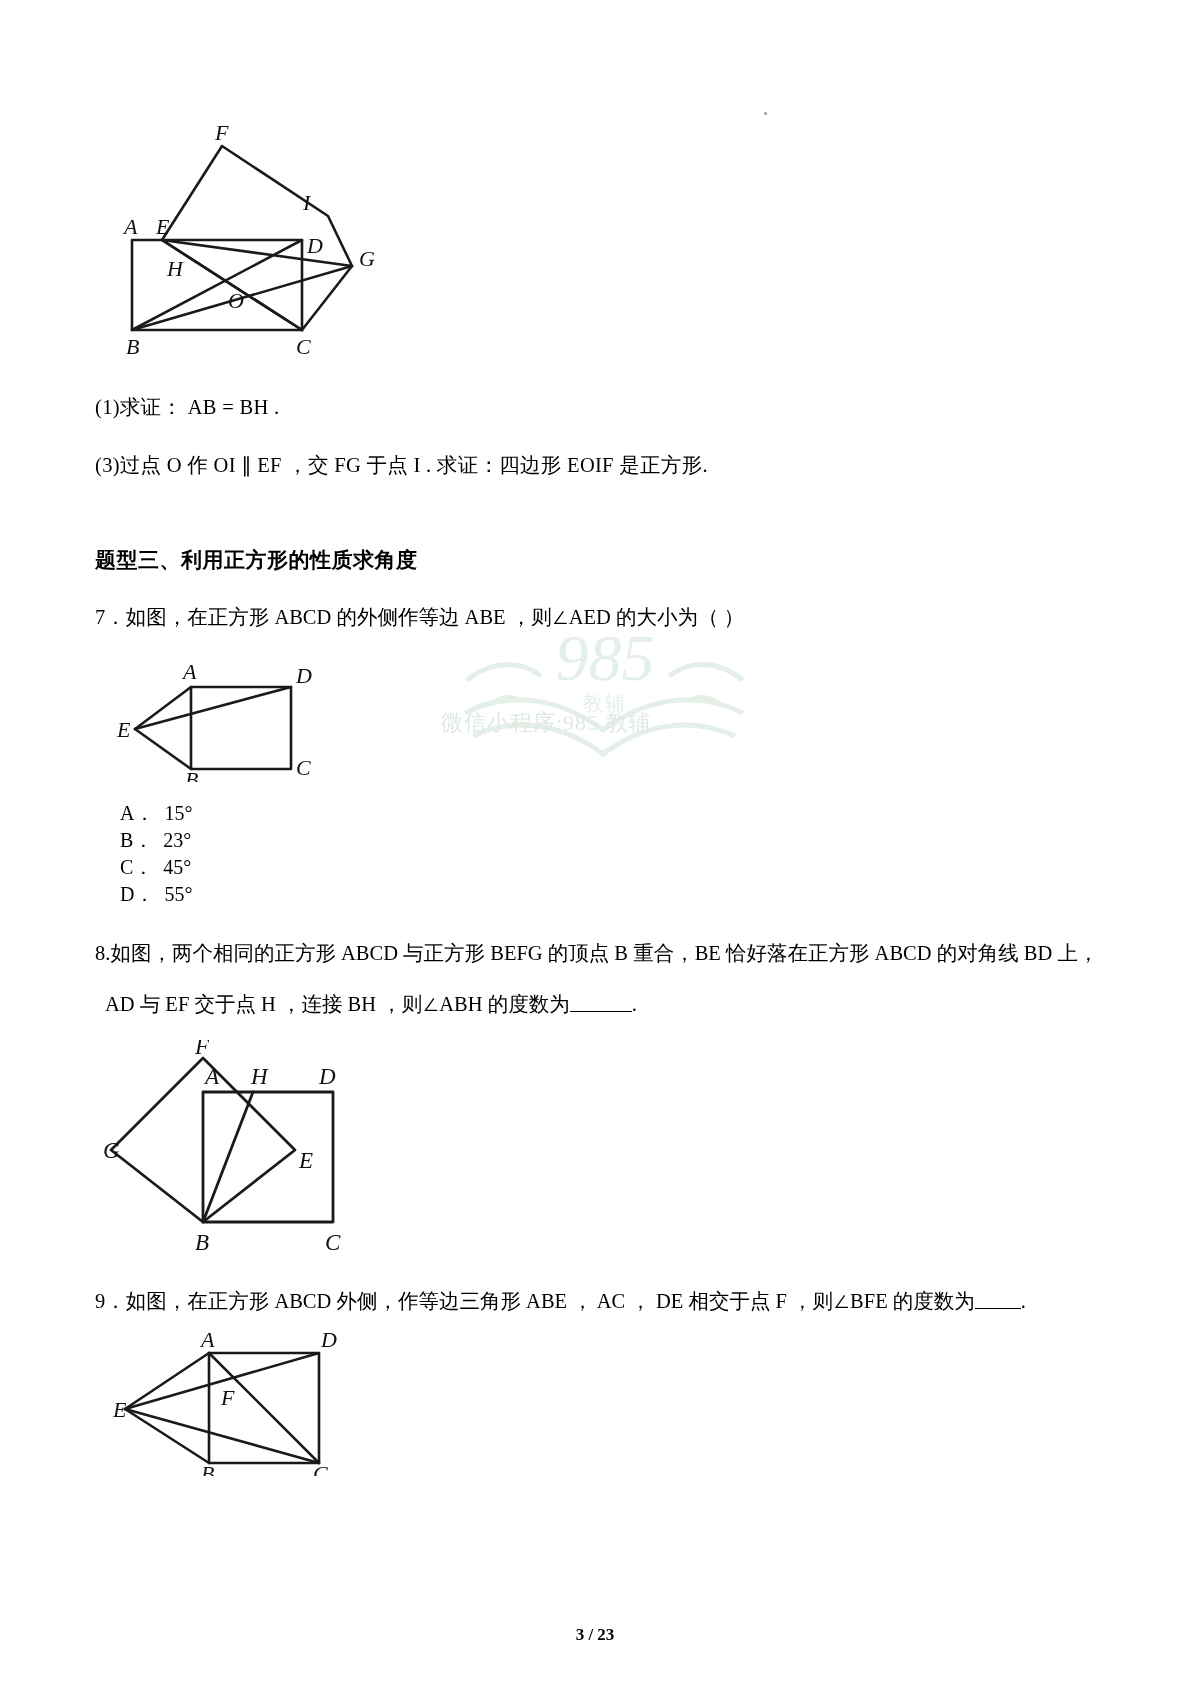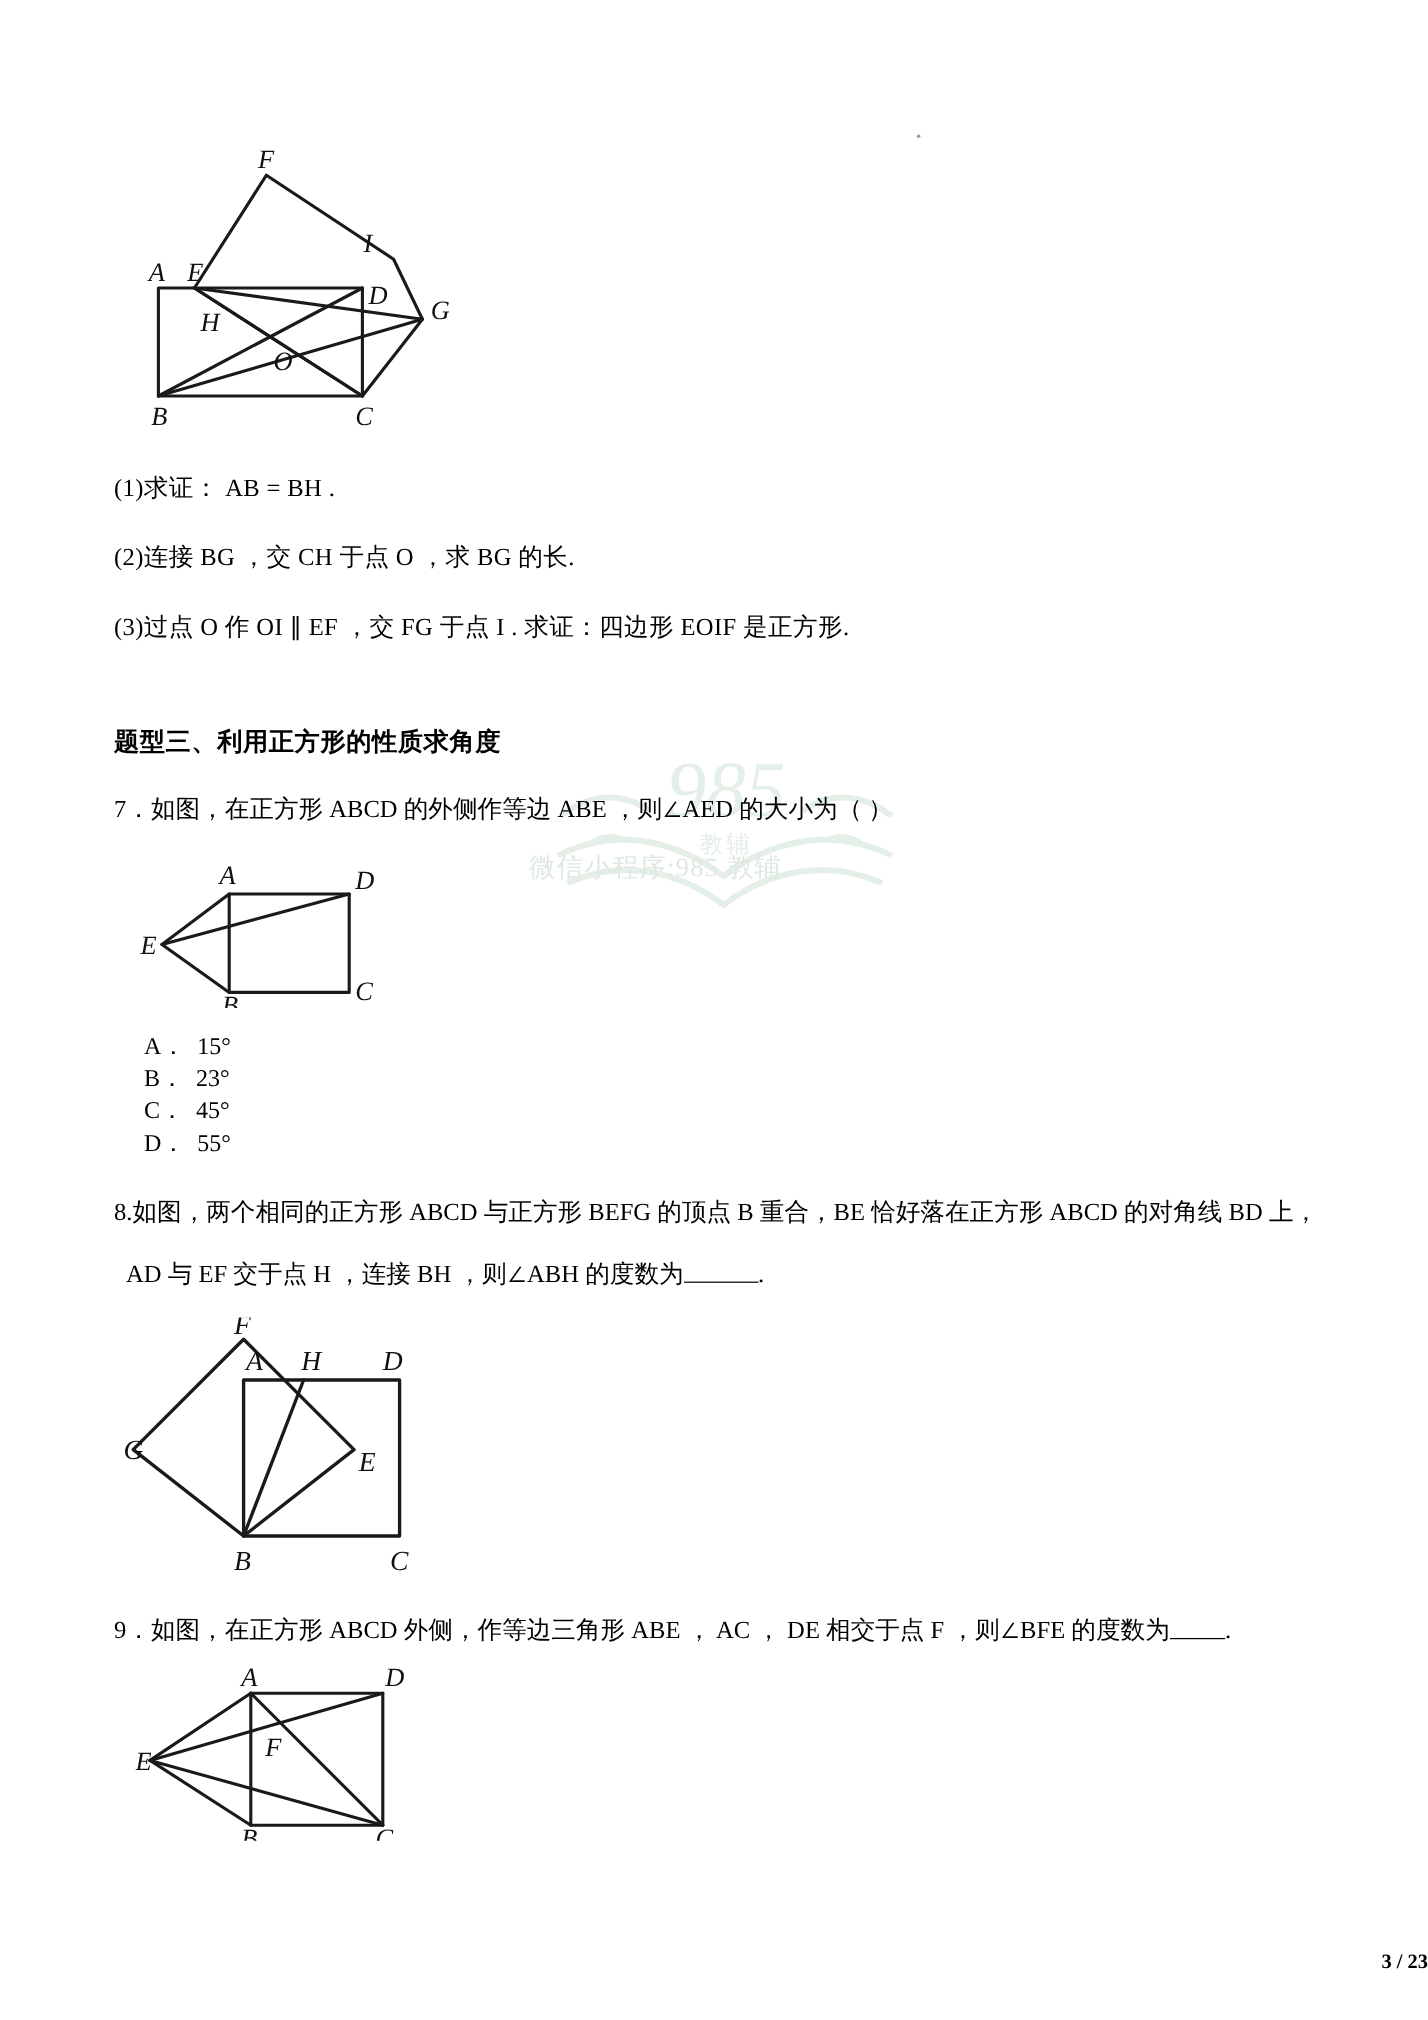--- a/index.html
+++ b/index.html
@@ -39,21 +39,21 @@
     display:flex;
     font-size:20px;
     padding-left:25px;
     flex-direction:column;
   }
   .choice{width:218px;}
   .choice .lab{margin-right:10px;}
   .footer{
     position:absolute;
     left:0;right:0;bottom:38px;
-    text-align:right;
+    text-align:center;
     font-size:17px;
     font-weight:bold;
     font-family:"Liberation Serif", serif;
   }
   .blank-ul{
     display:inline-block;
     border-bottom:1.6px solid #000;
     width:62px;
     height:17px;
     vertical-align:-1px;
@@ -130,21 +130,20 @@
           <text x="249" y="148">G</text>
           <text x="57" y="158">H</text>
           <text x="118" y="190">O</text>
           <text x="16" y="236">B</text>
           <text x="186" y="236">C</text>
         </g>
       </svg>
     </div>
 
     <div class="para cn" style="margin-top:22px;">(1)求证： AB = BH .</div>
-    <div class="para cn" style="margin-top:18px;">(2)连接 BG ，交 CH 于点 O ，求 BG 的长.</div>
     <div class="para cn" style="margin-top:18px;">(3)过点 O 作 OI ∥ EF ，交 FG 于点 I . 求证：四边形 EOIF 是正方形.</div>
 
     <div class="section-head" style="margin-top:60px;">题型三、利用正方形的性质求角度</div>
 
     <div class="q-line cn" style="margin-top:24px;">
       <span>7．</span><span>如图，在正方形 ABCD 的外侧作等边  ABE ，则∠AED 的大小为（  ）</span>
     </div>
 
     <div class="figwrap" style="margin-top:10px;margin-left:18px;">
       <svg width="260" height="135" viewBox="0 0 260 135">

